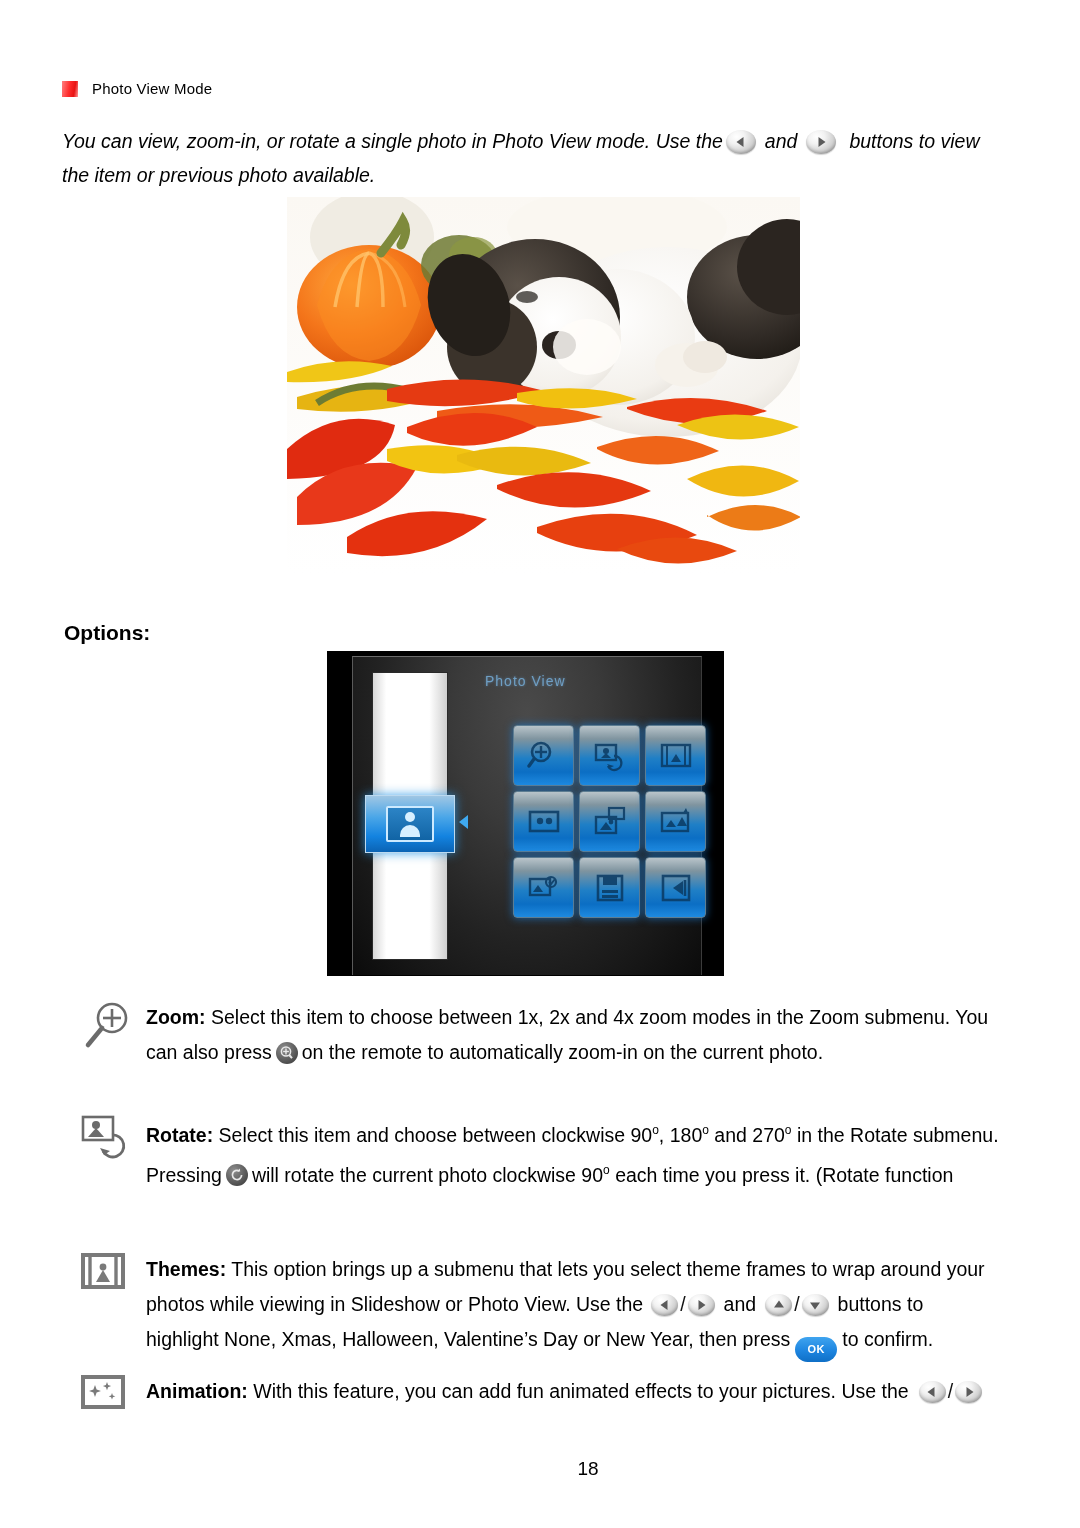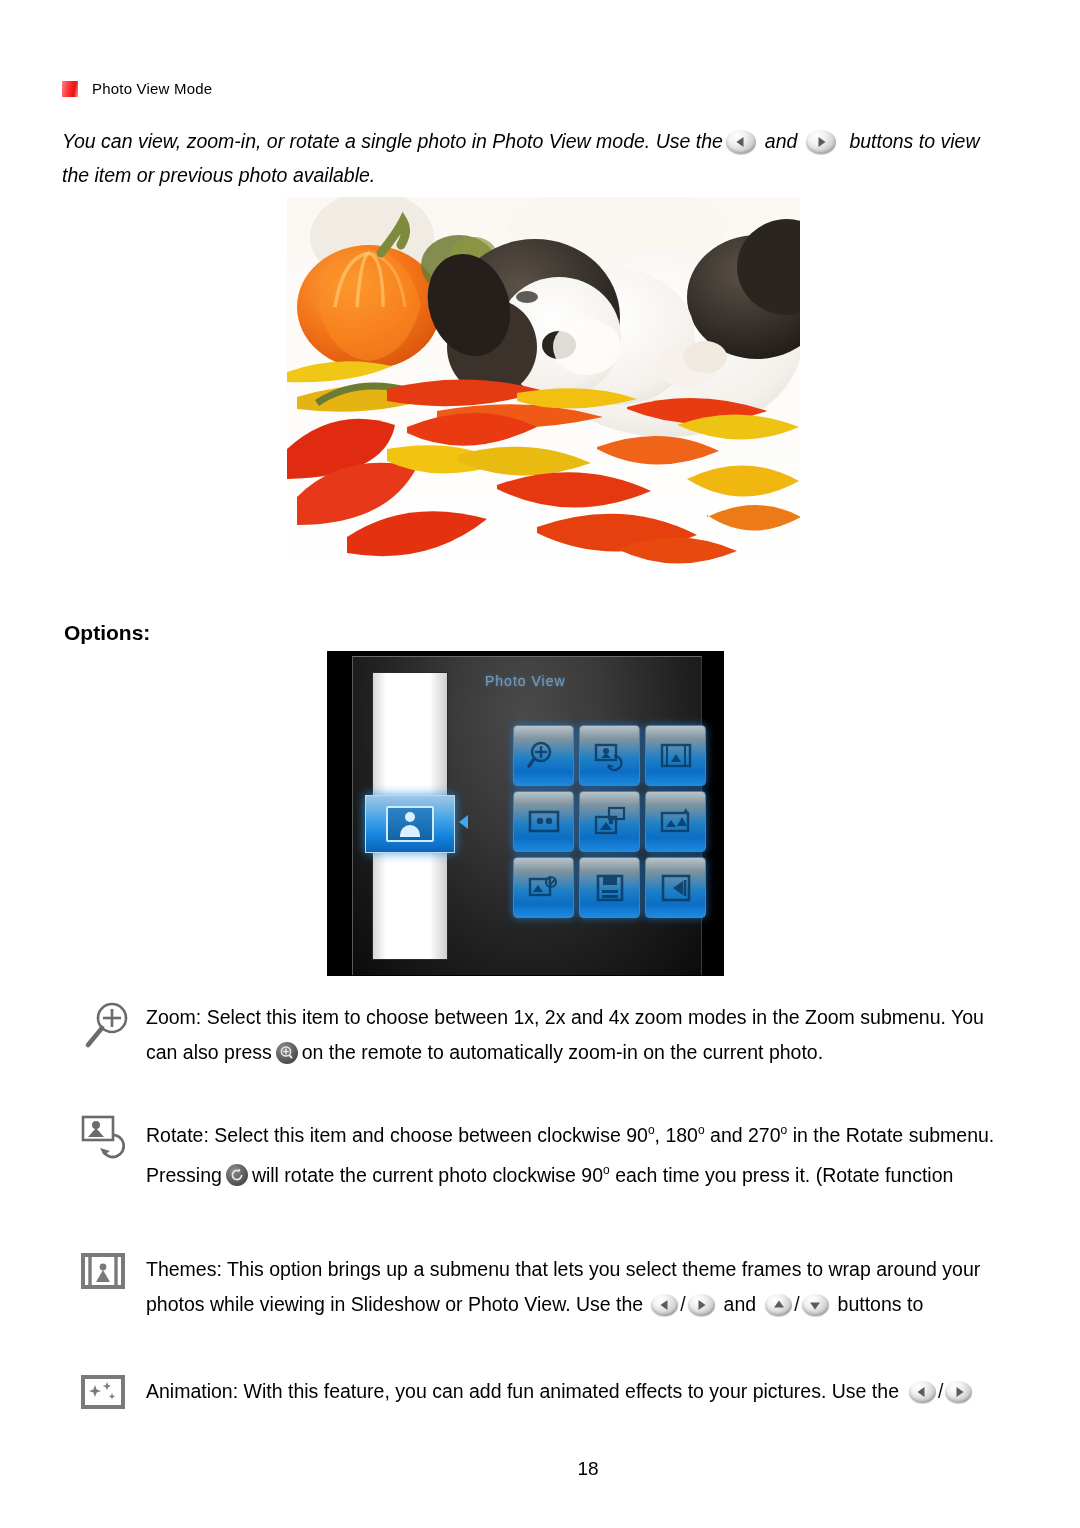--- a/index.html
+++ b/index.html
@@ -250,21 +250,21 @@
     top: 0;
     width: 56px;
     height: 50px;
   }
   .opt-body {
     margin-left: 84px;
     font-size: 19.5px;
     line-height: 35px;
   }
   .opt-body .ln { display:block; white-space: nowrap; }
-  .lead { font-weight: normal; }
+  .lead { font-weight: bold; }
   sup.deg { font-size: 12px; vertical-align: super; }
 
   
   .pageno {
     position: absolute;
     left: 0;
     top: 1458px;
     width: 1080px;
     text-align: center;
     font-size: 19px;
@@ -508,20 +508,21 @@
         <rect x="3" y="3" width="40" height="32" fill="none" stroke="#7a7a7a" stroke-width="4"></rect>
         <line x1="10" y1="3" x2="10" y2="35" stroke="#7a7a7a" stroke-width="3.4"></line>
         <line x1="36" y1="3" x2="36" y2="35" stroke="#7a7a7a" stroke-width="3.4"></line>
         <path d="M16 30 l7 -12 l7 12 z" fill="#7a7a7a"></path>
         <circle cx="23" cy="15" r="3.4" fill="#7a7a7a"></circle>
       </svg>
     </div>
     <div class="opt-body">
       <span class="ln"><span class="lead">Themes:</span> <span>This option brings up a submenu that lets you select theme frames to wrap around your</span></span>
       <span class="ln"><span>photos while viewing in Slideshow or Photo View. Use the</span><span class="navbtn small left" style="margin-left:8px;"></span><span class="slash">/</span><span class="navbtn small right"></span><span style="padding:0 8px;">and</span><span class="navbtn small up"></span><span class="slash">/</span><span class="navbtn small down"></span><span style="padding-left:8px;">buttons to</span></span>
+      <span class="ln"><span>highlight None, Xmas, Halloween, Valentine’s Day or New Year, then press</span><span class="okbtn">OK</span><span>to confirm.</span></span>
     </div>
   </div>
 
   <div class="opt" style="top:1374px;">
     <div class="opt-icon">
       <svg width="56" height="52" viewBox="0 0 56 52">
         <rect x="3" y="3" width="40" height="30" fill="none" stroke="#7a7a7a" stroke-width="4"></rect>
         <g fill="#7a7a7a">
           <path d="M15 11 l1.6 4.4 l4.4 1.6 l-4.4 1.6 l-1.6 4.4 l-1.6 -4.4 l-4.4 -1.6 l4.4 -1.6 z"></path>
           <path d="M27 8 l1.1 3 l3 1.1 l-3 1.1 l-1.1 3 l-1.1 -3 l-3 -1.1 l3 -1.1 z"></path>

